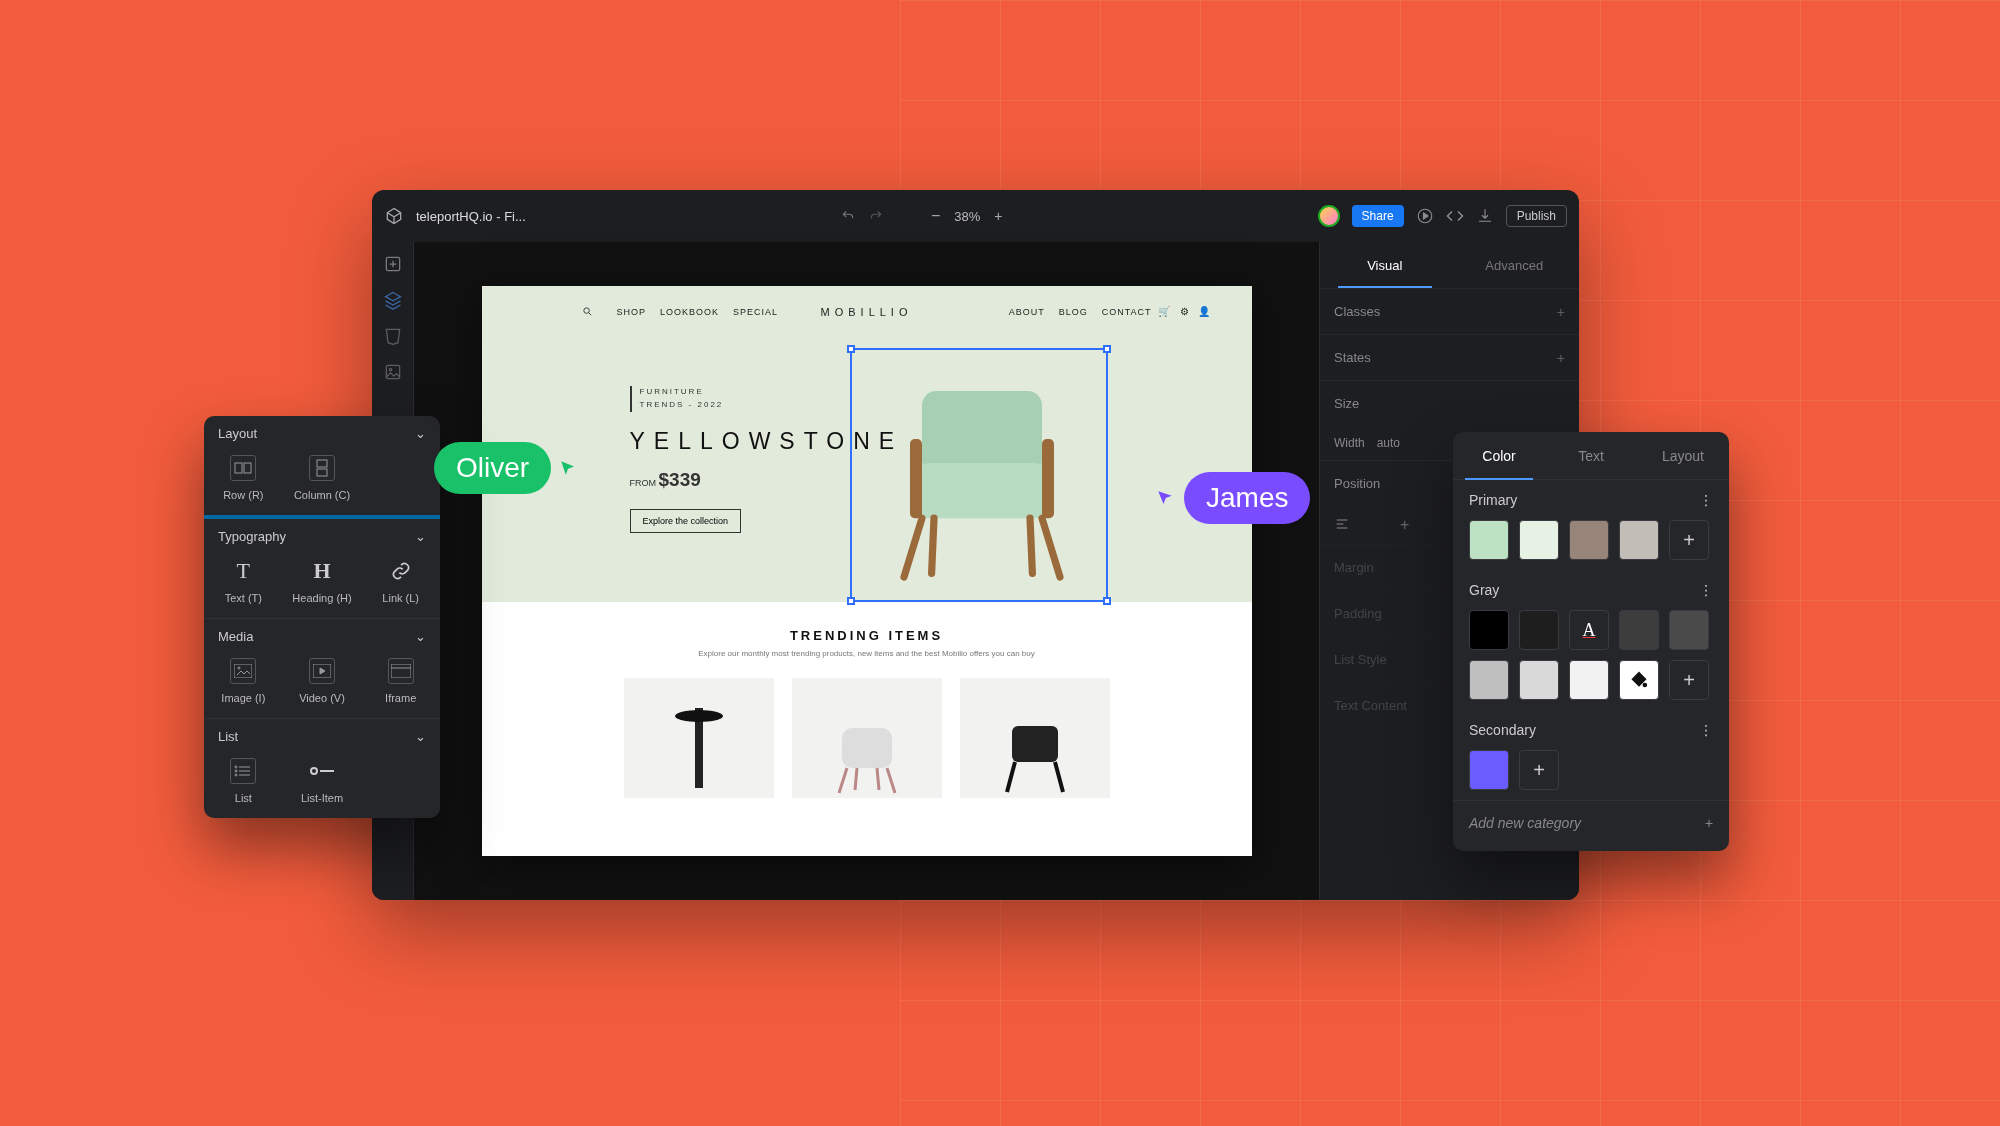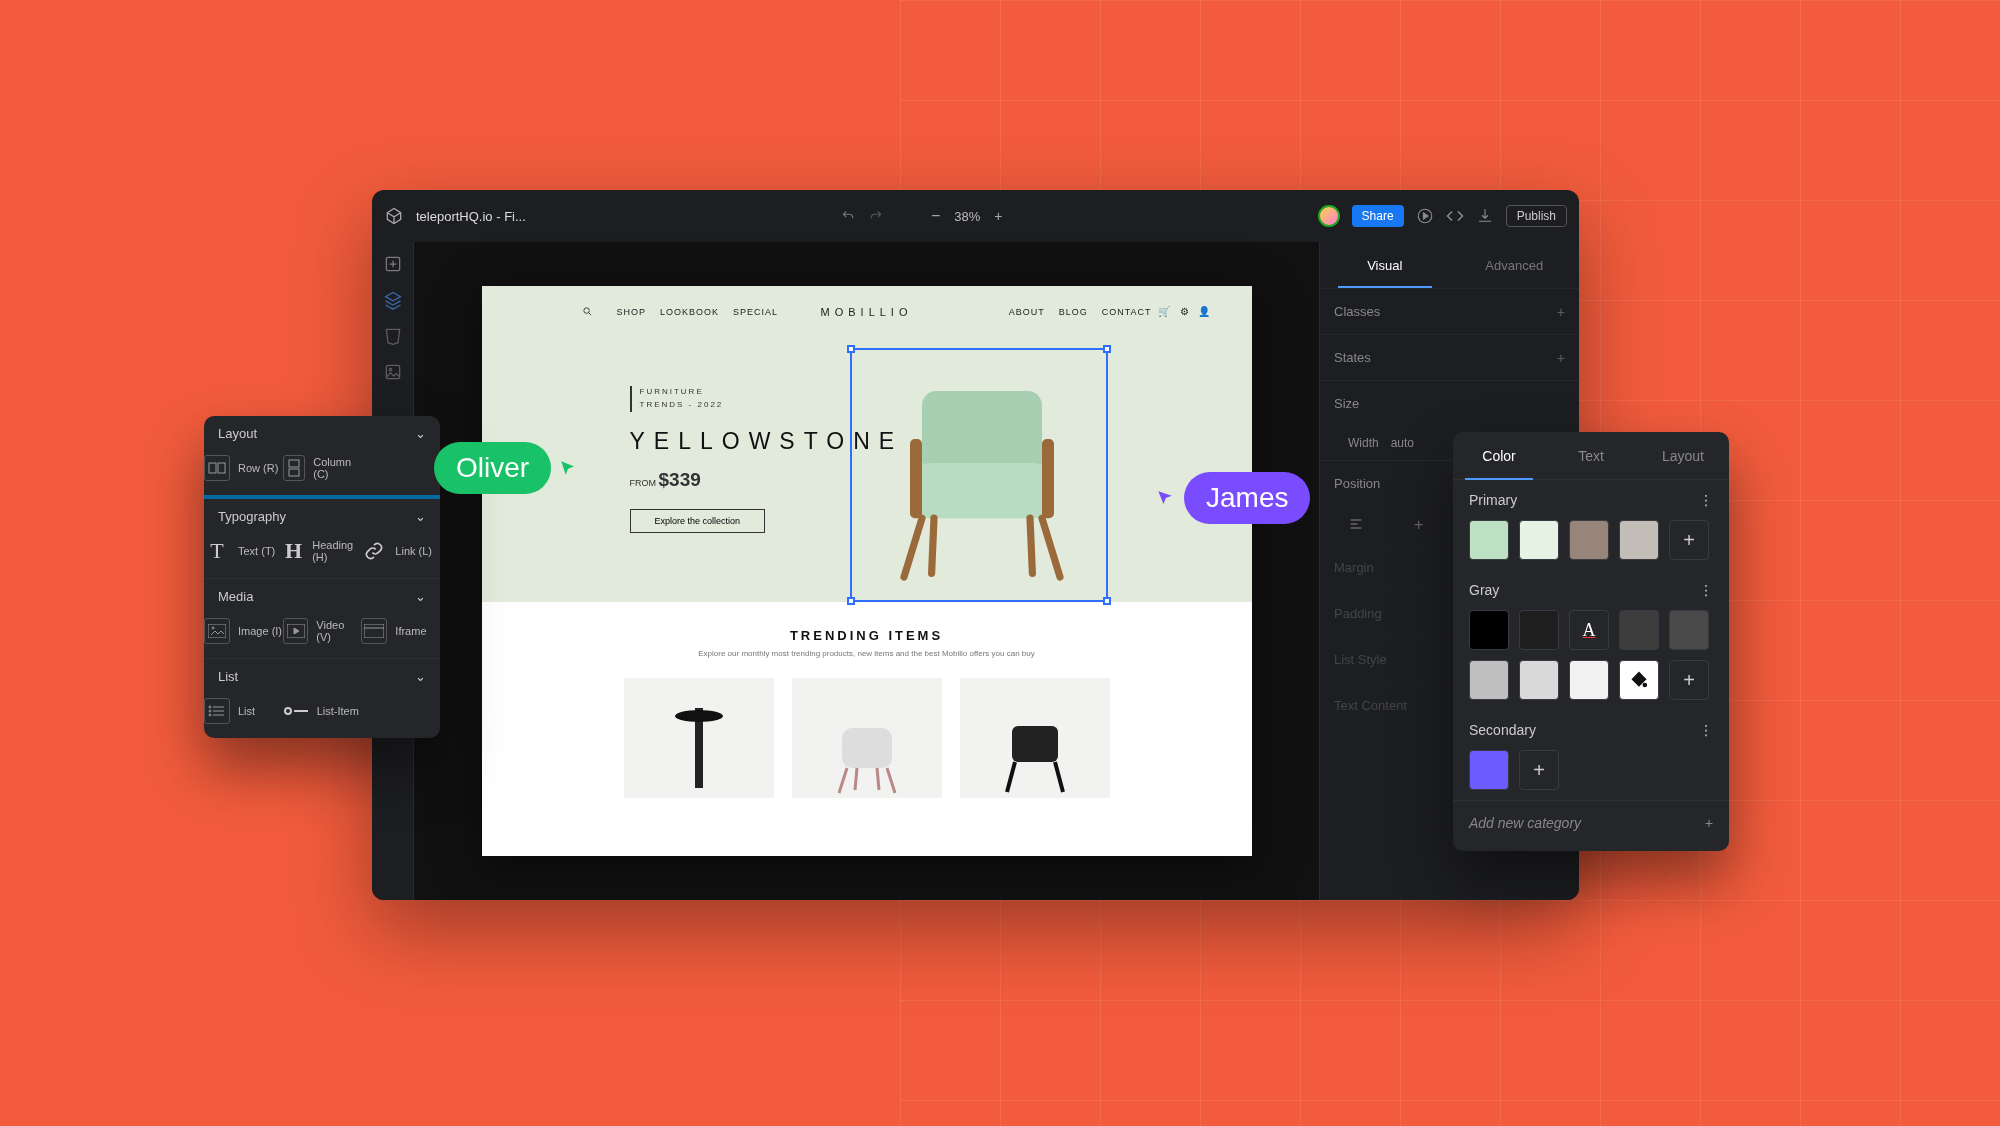--- a/index.html
+++ b/index.html
@@ -59,21 +59,21 @@
 .hero-nav .navlinks { margin-left: 24px; display: flex; gap: 14px; }
 .hero-nav .brand { position: absolute; left: 50%; transform: translateX(-50%); font-size: 11px; letter-spacing: 5px; font-weight: 500; }
 .hero-nav .rlinks { position: absolute; right: 100px; display: flex; gap: 14px; }
 .hero-nav .ricons { position: absolute; right: 40px; display: flex; gap: 8px; font-size: 10px; }
 
 .hero-left { position: absolute; left: 148px; top: 100px; }
 .hero-kicker { border-left: 2px solid #333; padding-left: 8px; font-size: 8px; letter-spacing: 2px; color: #333; line-height: 1.6; }
 .hero-title { margin-top: 16px; font-size: 23px; letter-spacing: 9px; font-weight: 500; color: #111; }
 .hero-price { margin-top: 14px; font-size: 9px; color: #333; }
 .hero-price b { font-size: 19px; font-weight: 600; }
-.hero-cta { margin-top: 18px; display: inline-block; border: 1px solid #333; font-size: 9px; padding: 6px 24px; background: #e1eadb; }
+.hero-cta { margin-top: 18px; display: inline-block; border: 1px solid #333; font-size: 9px; padding: 6px 12px; background: #e1eadb; }
 
 .sel-box { position: absolute; left: 368px; top: 62px; width: 258px; height: 254px; border: 2px solid #2f6fff; }
 .sel-box .handle { position: absolute; width: 8px; height: 8px; border: 2px solid #2f6fff; background: #fff; }
 .sel-box .h-tl { top: -5px; left: -5px; } .sel-box .h-tr { top: -5px; right: -5px; }
 .sel-box .h-bl { bottom: -5px; left: -5px; } .sel-box .h-br { bottom: -5px; right: -5px; }
 .chair { position: absolute; left: 10px; top: 0; width: 240px; height: 250px; }
 
 .trending { padding: 26px 50px; text-align: center; }
 .trending h3 { font-size: 13px; letter-spacing: 3px; font-weight: 600; color: #111; }
 .trending p { font-size: 8px; color: #777; margin-top: 6px; }
@@ -81,33 +81,33 @@
 .trend-card { width: 150px; height: 120px; background: #f2f2f0; display: flex; align-items: flex-end; justify-content: center; }
 
 
 .inspector { width: 260px; background: #1d1e21; border-left: 1px solid #2a2b2f; color: #bbb; font-size: 13px; }
 .tabs { display: flex; height: 46px; }
 .tabs div { flex: 1; display: flex; align-items: center; justify-content: center; color: #777; position: relative; }
 .tabs .active { color: #fff; }
 .tabs .active::after { content:''; position:absolute; bottom:0; left:18px; right:18px; height:2px; background:#4d9aff; }
 .insp-row { height: 46px; padding: 0 14px; display: flex; align-items: center; justify-content: space-between; border-top: 1px solid #27282c; color: #888; font-size: 13px; }
 .insp-row .chev { opacity: .6; font-size: 14px; }
-.insp-sub { padding: 10px 28px; font-size: 12px; color: #888; display:flex; gap:12px;text-align:center; }
+.insp-sub { padding: 10px 14px; font-size: 12px; color: #888; display:flex; gap:12px;text-align:center; }
 
 
 .panel-elements {
   position: absolute; left: 204px; top: 416px;
   width: 236px; background: #25262a; border-radius: 10px;
   box-shadow: 0 30px 60px rgba(0,0,0,0.45);
   color: #ccc; font-size: 12px;
 }
 .panel-elements .section { }
 .panel-elements .sec-head { display:flex; align-items:center; justify-content:space-between; padding: 10px 14px; font-size: 13px; }
 .panel-elements .grid { display:flex; gap: 0; padding: 4px 0 14px 0; }
-.panel-elements .cell { flex:1; display:flex; flex-direction:row; align-items:center; gap:8px; font-size: 11px; color:#bbb; }
+.panel-elements .cell { flex:1; display:flex; flex-direction:column; align-items:center; gap:8px; font-size: 11px; color:#bbb; }
 .panel-elements .cell .ic { width: 26px; height: 26px; border: 1px solid #555; border-radius: 3px; display:flex; align-items:center; justify-content:center; }
 .panel-elements .cell .ic.bare { border:none; }
 
 
 .panel-colors {
   position: absolute; left: 1453px; top: 432px;
   width: 276px; background: #25262a; border-radius: 10px;
   box-shadow: 0 30px 60px rgba(0,0,0,0.45);
   color: #ccc; font-size: 14px;
   padding-bottom: 6px;

